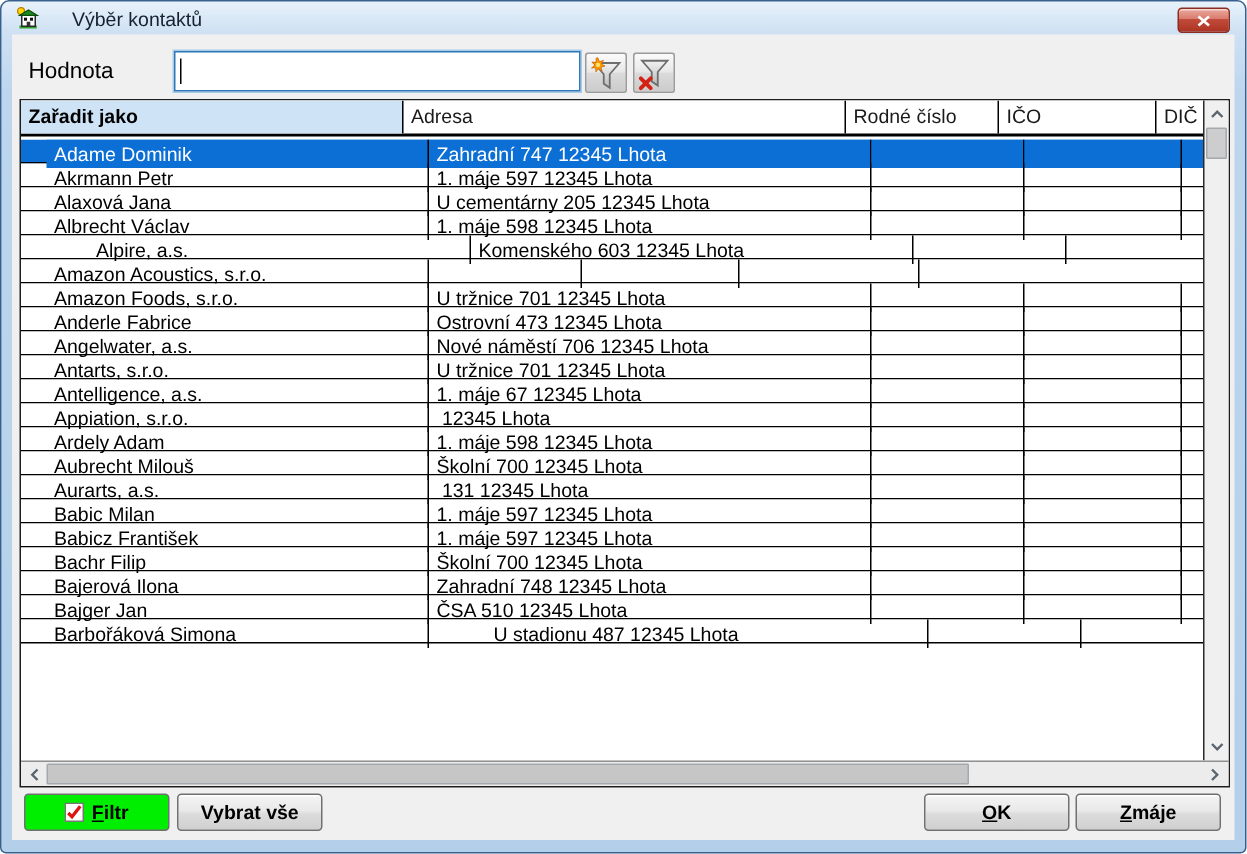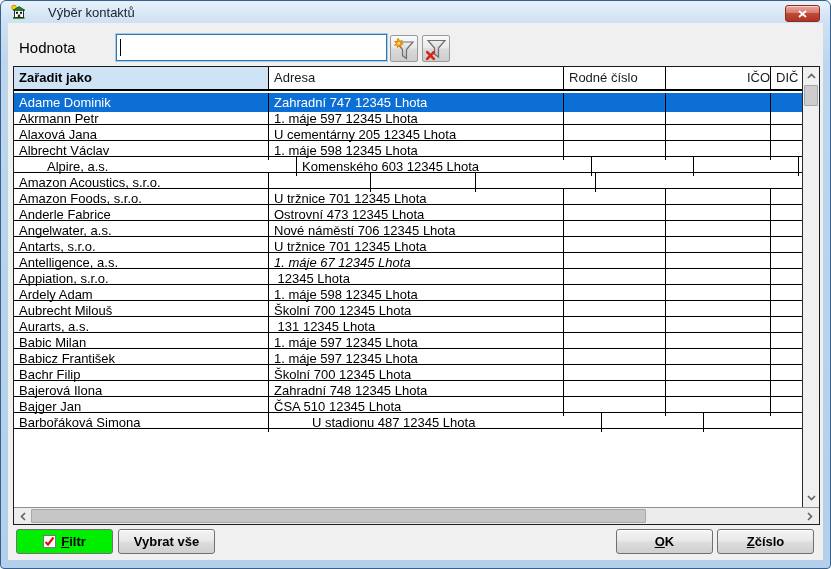--- a/index.html
+++ b/index.html
@@ -37,21 +37,21 @@
 
   
   .table{position:absolute;left:5px;top:43px;width:807px;height:459px;
     border:1px solid #1c1c1c;background:#fff;}
   .thead{position:absolute;left:0;top:0;right:17px;height:24px;overflow:hidden;
     display:flex;border-bottom:2px solid #000;background:#fff;}
   .th{flex:0 0 auto;height:24px;line-height:22px;font-size:13px;padding-left:5px;
     border-right:1px solid #000;white-space:pre;overflow:hidden;color:#1a1a1a;}
   .th.sorted{background:var(--hdr,#cfe3f7);font-weight:bold;color:#000;}
   .tbody{position:absolute;left:0;top:26px;right:17px;bottom:17px;overflow:hidden;}
-  .tr{display:flex;height:16px;border-bottom:1px solid #000;background:#fff;}
+  .tr{display:flex;height:16px;border-bottom:1px solid #000;background:#fff;padding-left:17px;}
   .td{flex:0 0 auto;height:19px;line-height:19px;font-size:13px;padding-left:5px;
     border-right:1px solid #000;white-space:pre;overflow:hidden;color:#000;}
   .tr.selected,.tr.selected .td{background:var(--sel,#0c6fd6);color:#fff;}
 
   
   .vscroll{position:absolute;top:0;right:0;bottom:17px;width:17px;background:#f0f0f0;
     border-left:1px solid #2a2a2a;}
   .vscroll .arrow{position:absolute;left:0;width:16px;height:16px;display:flex;
     align-items:center;justify-content:center;}
   .vscroll .up{top:1px;} .vscroll .down{bottom:1px;}
@@ -141,21 +141,21 @@
           <line x1="9.8" y1="15.2" x2="3.2" y2="21.8" stroke="#d42315" stroke-width="2.6" stroke-linecap="round"></line>
         </svg>
       </span>
     </button>
 
     <div class="table">
       <div class="thead">
           <div class="th sorted" style="width: 255px;">Zařadit jako</div>
           <div class="th" style="width: 295px;">Adresa</div>
           <div class="th" style="width: 102px;">Rodné číslo</div>
-          <div class="th" style="width: 105px; text-align: right;">IČO</div>
+          <div class="th" style="width: 105px;">IČO</div>
           <div class="th" style="width: 120px;">DIČ</div>
         </div>
       <div class="tbody">
           <div class="tr selected">
             <div class="td" style="width: 255px;">Adame Dominik</div>
             <div class="td" style="width: 295px;">Zahradní 747 12345 Lhota</div>
             <div class="td" style="width: 102px;"></div>
             <div class="td" style="width: 105px;"></div>
             <div class="td" style="width: 120px;"></div>
           </div>
@@ -216,21 +216,21 @@
           </div>
           <div class="tr">
             <div class="td" style="width: 255px;">Antarts, s.r.o.</div>
             <div class="td" style="width: 295px;">U tržnice 701 12345 Lhota</div>
             <div class="td" style="width: 102px;"></div>
             <div class="td" style="width: 105px;"></div>
             <div class="td" style="width: 120px;"></div>
           </div>
           <div class="tr">
             <div class="td" style="width: 255px;">Antelligence, a.s.</div>
-            <div class="td" style="width: 295px; font-style: italic;">1. máje 67 12345 Lhota</div>
+            <div class="td" style="width: 295px;">1. máje 67 12345 Lhota</div>
             <div class="td" style="width: 102px;"></div>
             <div class="td" style="width: 105px;"></div>
             <div class="td" style="width: 120px;"></div>
           </div>
           <div class="tr">
             <div class="td" style="width: 255px;">Appiation, s.r.o.</div>
             <div class="td" style="width: 295px;"> 12345 Lhota</div>
             <div class="td" style="width: 102px;"></div>
             <div class="td" style="width: 105px;"></div>
             <div class="td" style="width: 120px;"></div>
@@ -341,17 +341,17 @@
 
     <button class="btn select-all">
       <span>Vybrat vše</span>
     </button>
 
     <button class="btn ok">
       <span><span class="ul">O</span><span>K</span></span>
     </button>
 
     <button class="btn close">
-      <span><span class="ul">Z</span><span>číslo</span></span>
+      <span><span class="ul">Z</span><span>máje</span></span>
     </button>
 
   </div>
 </div>
 
 </body></html>

